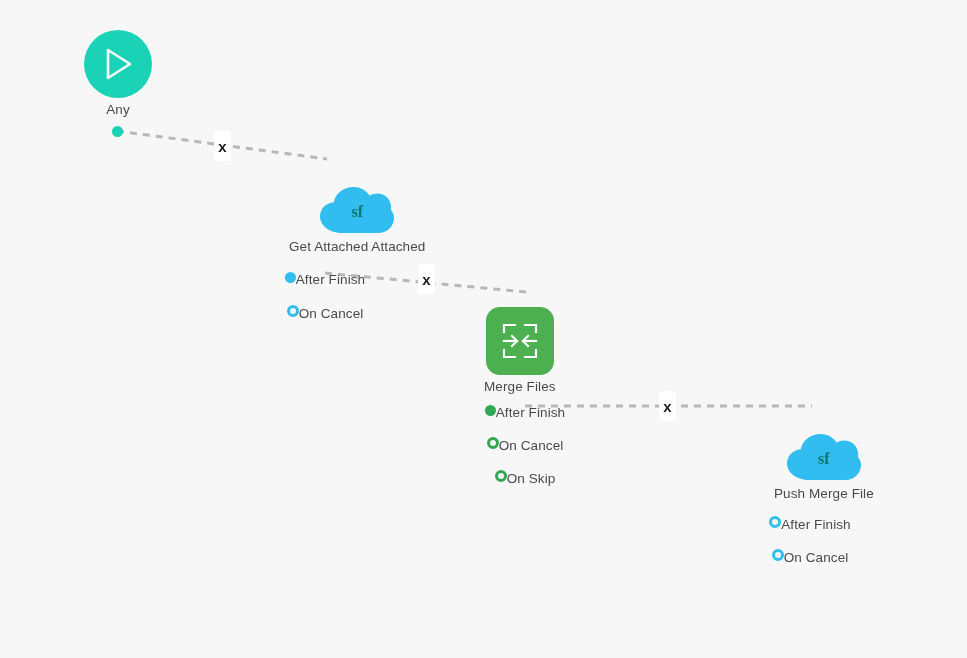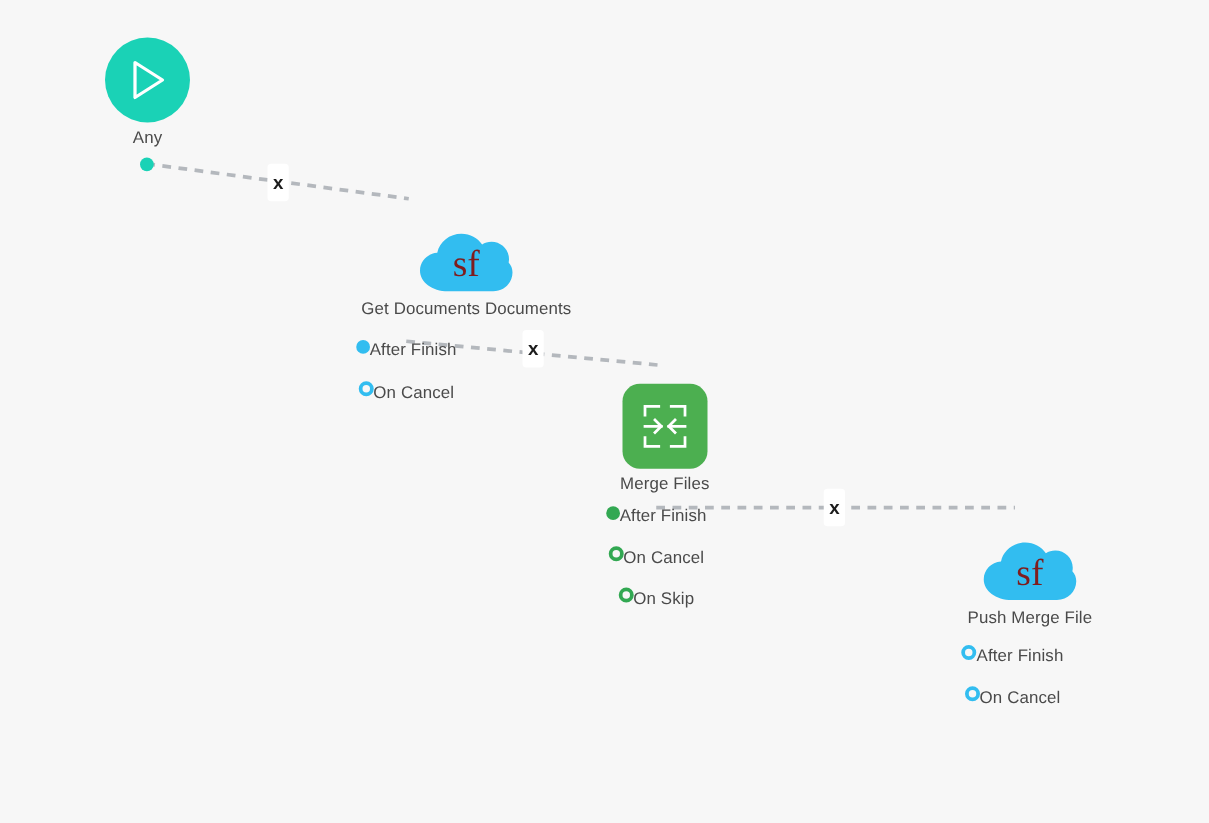--- a/index.html
+++ b/index.html
@@ -58,24 +58,25 @@
     height: 54px;
     position: relative;
     display: flex;
     align-items: center;
     justify-content: center;
   }
   .sf-cloud svg { position: absolute; left: 0; top: 0; }
   .sf-text {
     position: relative;
     font-family: "Liberation Serif", serif;
-    font-size: 30px;
-    color: #7f1d1d;
+    font-size: 16px;
+    color: #0f766e;
     line-height: 1;
     margin-top: 7px;
+    font-weight: bold;
   }
   
   .merge-box {
     width: 68px;
     height: 68px;
     border-radius: 14px;
     background: #4caf50;
     display: flex;
     align-items: center;
     justify-content: center;
@@ -158,35 +159,35 @@
   <div class="node" style="left:265px; top:181px;">
     <div class="sf-cloud">
       <svg width="76" height="54" viewBox="0 0 76 54">
         <path fill="#32bdf0" d="M23.5 52 C10.5 52 1 44.5 1 35.5 C1 27.8 7 21.8 14.8 21.2
           C16.6 12.4 24.6 6 34.2 6 C41.1 6 47.2 9.4 50.7 14.6 C52.8 13.2 55.4 12.4 58.2 12.4
           C65.9 12.4 72.2 18.6 72.2 26.2 C72.2 27.2 72.1 28.1 71.9 29 C73.9 31.1 75 33.9 75 37
           C75 45.3 68.1 52 59.6 52 Z"></path>
       </svg>
       <span class="sf-text">sf</span>
     </div>
-    <div class="node-title">Get Documents Documents</div>
+    <div class="node-title">Get Attached Attached</div>
   </div>
 
   <div class="port-group" style="left:240px; top:267px; width:122px;">
     <div class="port-row">
       <div class="port-dot filled-blue"></div>
       <div class="port-label">After Finish</div>
     </div>
     <div class="port-row" style="margin-top:14px;">
       <div class="port-dot hollow-blue"></div>
       <div class="port-label">On Cancel</div>
     </div>
   </div>
 
-  <div class="node" style="left:472px; top:307px;text-align:center;">
+  <div class="node" style="left:460px; top:307px;text-align:center;">
     <div class="merge-box">
       <svg width="40" height="40" viewBox="0 0 40 40">
         <g fill="none" stroke="#ffffff" stroke-width="2.2" stroke-linecap="square">
 
           <path d="M4 11 V4 H15"></path>
           <path d="M25 4 H36 V11"></path>
           <path d="M36 29 V36 H25"></path>
           <path d="M15 36 H4 V29"></path>
 
           <path d="M4 20 H17"></path>

